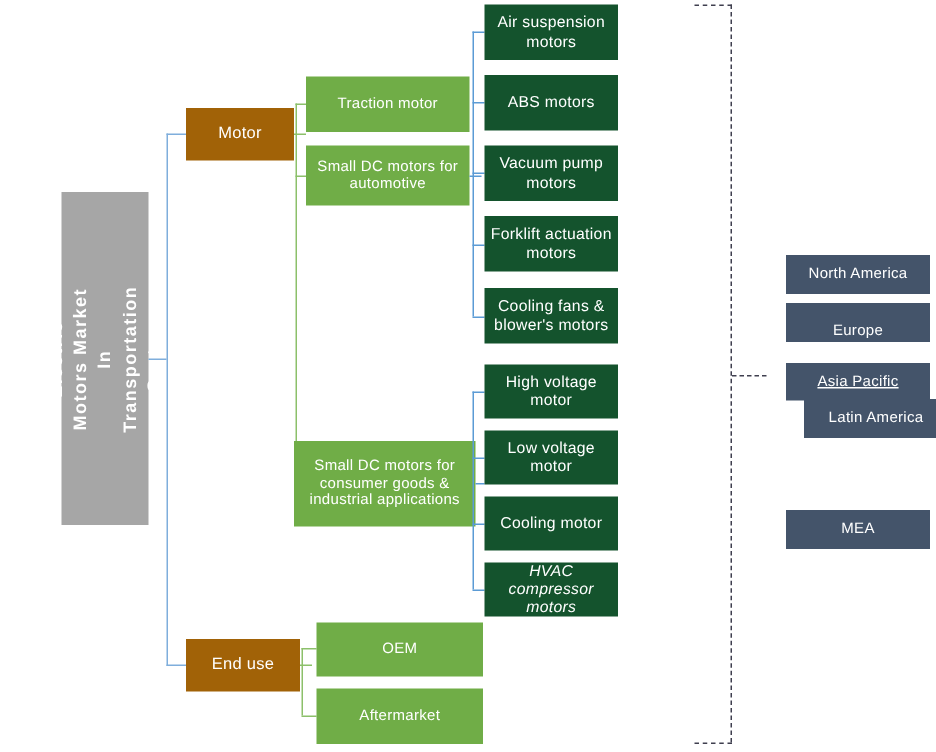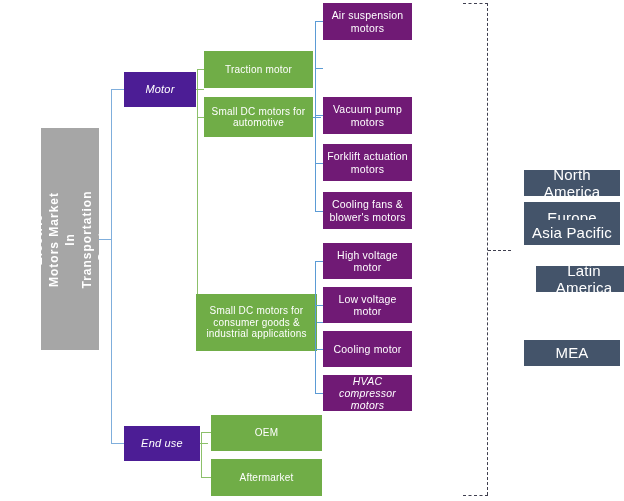--- a/index.html
+++ b/index.html
@@ -26,24 +26,24 @@
     box-sizing: border-box;
     display: flex;
     align-items: center;
     justify-content: center;
     text-align: center;
     color: #ffffff;
     line-height: 1.15;
     padding: 2px 4px;
     letter-spacing: 0.2px;
   }
-  .node-blue   { background: #4c1d95; font-size: 11px; font-style: italic; }
+  .node-blue   { background: #a16207; font-size: 11px; }
   .node-green  { background: #70AD47; font-size: 10px; }
-  .node-leaf   { background: #701a75; font-size: 10.5px; }
-  .node-region { background: #44546A; font-size: 15px; }
+  .node-leaf   { background: #14532d; font-size: 10.5px; }
+  .node-region { background: #44546A; font-size: 10px; }
 
   
   .root-bar {
     position: absolute;
     background: #A6A6A6;
     display: flex;
     align-items: center;
     justify-content: center;
   }
   .root-bar .root-label {
@@ -124,20 +124,23 @@
   <div class="ln ln-v-navy" style="left:315px; top:21px; height:190px;"></div>
   <div class="ln ln-h-navy" style="left:315px; top:21px; width:8px;"></div>
   <div class="ln ln-h-navy" style="left:315px; top:68px; width:8px;"></div>
   <div class="ln ln-h-navy" style="left:315px; top:115px; width:8px;"></div>
   <div class="ln ln-h-navy" style="left:315px; top:163px; width:8px;"></div>
   <div class="ln ln-h-navy" style="left:315px; top:211px; width:8px;"></div>
 
   <div class="node node-leaf" style="left:323px; top:3px; width:89px; height:37px;">
     <span>Air suspension motors</span>
   </div>
+  <div class="node node-leaf" style="left:323px; top:50px; width:89px; height:37px;">
+    <span>ABS motors</span>
+  </div>
   <div class="node node-leaf" style="left:323px; top:97px; width:89px; height:37px;">
     <span>Vacuum pump motors</span>
   </div>
   <div class="node node-leaf" style="left:323px; top:144px; width:89px; height:37px;">
     <span>Forklift actuation motors</span>
   </div>
   <div class="node node-leaf" style="left:323px; top:192px; width:89px; height:37px;justify-content:center;">
     <span>Cooling fans &amp; blower's motors</span>
   </div>
 
@@ -181,21 +184,21 @@
   <div class="dash-v" style="left:487px; top:3px; height:492px;"></div>
   <div class="dash-h" style="left:463px; top:495px; width:25px;"></div>
   <div class="dash-h" style="left:488px; top:250px; width:23px;"></div>
 
   <div class="node node-region" style="left:524px; top:170px; width:96px; height:26px;">
     <span>North America</span>
   </div>
   <div class="node node-region" style="left:524px; top:202px; width:96px; height:26px;align-items:flex-end;">
     <span>Europe</span>
   </div>
-  <div class="node node-region" style="left:524px; top:220px; width:96px; height:25px;">
+  <div class="node node-region" style="left:524px; top:242px; width:96px; height:25px;text-decoration:underline;">
     <span>Asia Pacific</span>
   </div>
   <div class="node node-region" style="left:524px; top:266px; width:96px; height:26px;margin-left:12px;">
     <span>Latin America</span>
   </div>
   <div class="node node-region" style="left:524px; top:304px; width:96px; height:26px;margin-top:36px;">
     <span>MEA</span>
   </div>
 
 </div>

